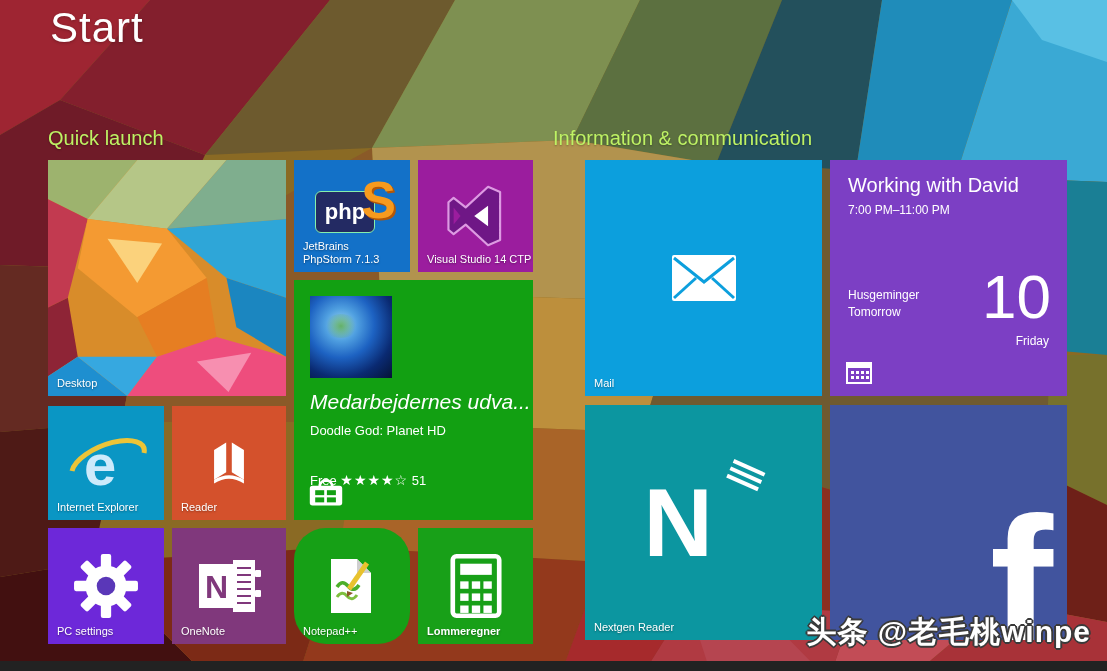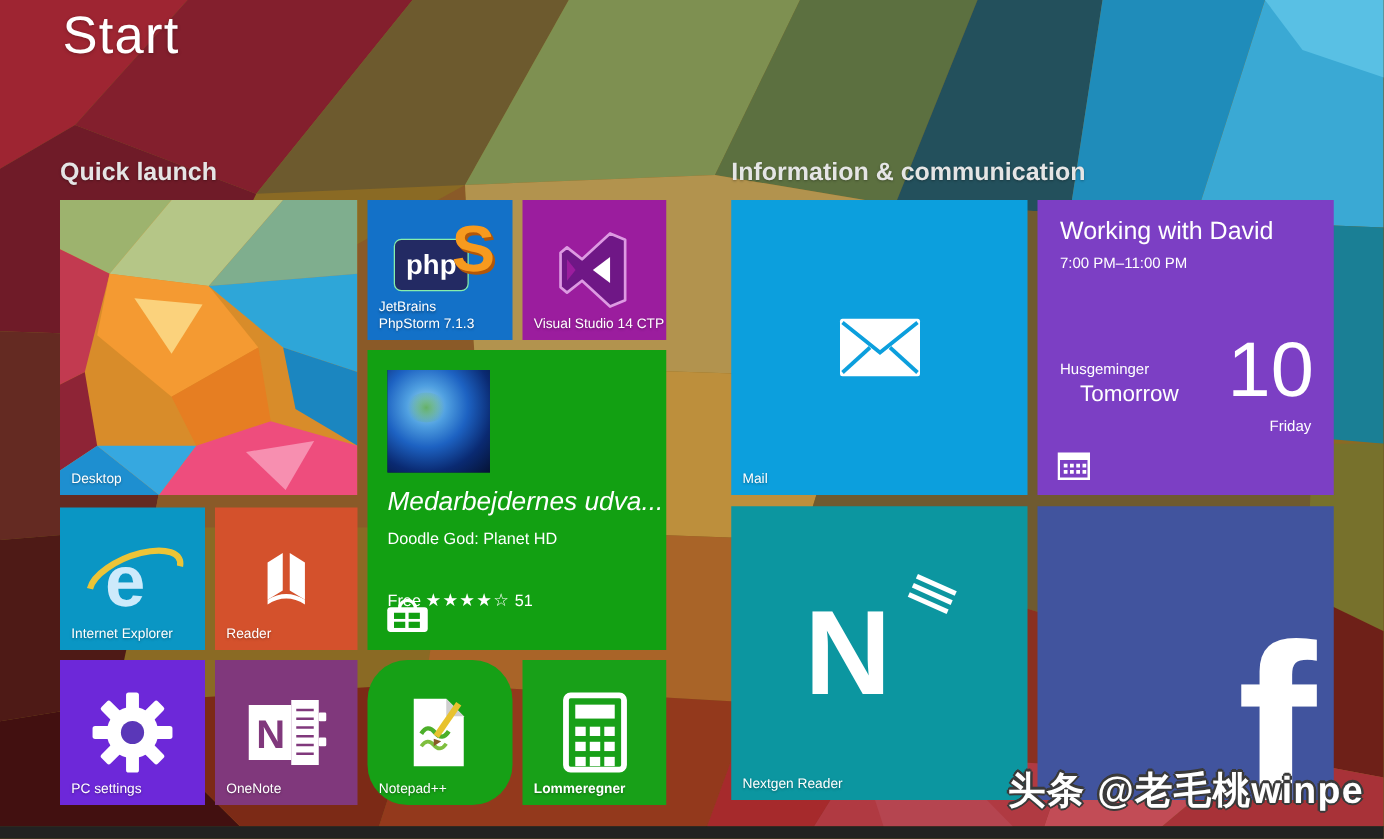--- a/index.html
+++ b/index.html
@@ -1,23 +1,23 @@
 <!DOCTYPE html>
 <html><head>
 <meta charset="utf-8">
 <style>
   html,body{margin:0;padding:0;background:#222;}
   .screen{position:relative;width:1107px;height:661px;overflow:hidden;
           font-family:"Liberation Sans",sans-serif;background:#8a6a24;color:#fff;}
   .bg{position:absolute;left:0;top:0;width:1107px;height:671px;display:block;}
   .start-title{position:absolute;left:50px;top:4px;font-size:42px;font-weight:300;
                letter-spacing:1px;color:#fff;text-shadow:0 1px 3px rgba(0,0,0,.25);}
-  .group-header{position:absolute;top:127px;font-size:20px;font-weight:700;color:#e5e5e5;
+  .group-header{position:absolute;top:127px;font-size:20px;font-weight:400;color:#bef264;
                 text-shadow:0 1px 2px rgba(0,0,0,.3);}
-  .gh-quick{left:48px;} .gh-info{left:585px;}
+  .gh-quick{left:48px;} .gh-info{left:553px;}
 
   .tile{position:absolute;overflow:hidden;color:#fff;cursor:pointer;}
   .tile .label{position:absolute;left:9px;bottom:5px;font-size:11px;line-height:1.25;
                text-shadow:0 1px 2px rgba(0,0,0,.35);}
   .center{display:flex;align-items:center;justify-content:center;width:100%;height:100%;}
 
   
   .t-desktop{left:48px;top:160px;width:238px;height:236px;}
   .t-phpstorm{left:294px;top:160px;width:116px;height:112px;}
   .t-vs{left:418px;top:160px;width:115px;height:112px;}
@@ -48,21 +48,21 @@
   .store-title{position:absolute;left:16px;top:110px;font-size:21px;font-weight:300;white-space:nowrap;font-style:italic;}
   .store-sub{position:absolute;left:16px;top:143px;font-size:13px;}
   .store-rating{position:absolute;left:16px;top:192px;font-size:13px;}
   .store-rating .stars{font-size:14px;letter-spacing:1px;}
   .store-bag{position:absolute;left:14px;bottom:12px;}
 
   
   .cal-title{position:absolute;left:18px;top:14px;font-size:20px;font-weight:300;}
   .cal-time{position:absolute;left:18px;top:43px;font-size:12px;}
   .cal-rem1{position:absolute;left:18px;top:128px;font-size:12px;}
-  .cal-rem2{position:absolute;left:18px;top:145px;font-size:18px;margin-left:16px;}
+  .cal-rem2{position:absolute;left:18px;top:145px;font-size:12px;}
   .cal-date{position:absolute;right:16px;top:106px;font-size:62px;font-weight:300;line-height:1;}
   .cal-day{position:absolute;right:18px;top:174px;font-size:12px;}
   .cal-mini{position:absolute;left:16px;bottom:12px;}
 
   
   .fb-f{position:absolute;right:14px;bottom:-38px;font-size:190px;font-weight:bold;line-height:1;color:#fff;}
 
   
   .ng-wrap{position:relative;width:120px;height:120px;}
   .ng-n{position:absolute;left:0px;top:12px;font-size:96px;font-weight:bold;color:#fff;line-height:1;}

